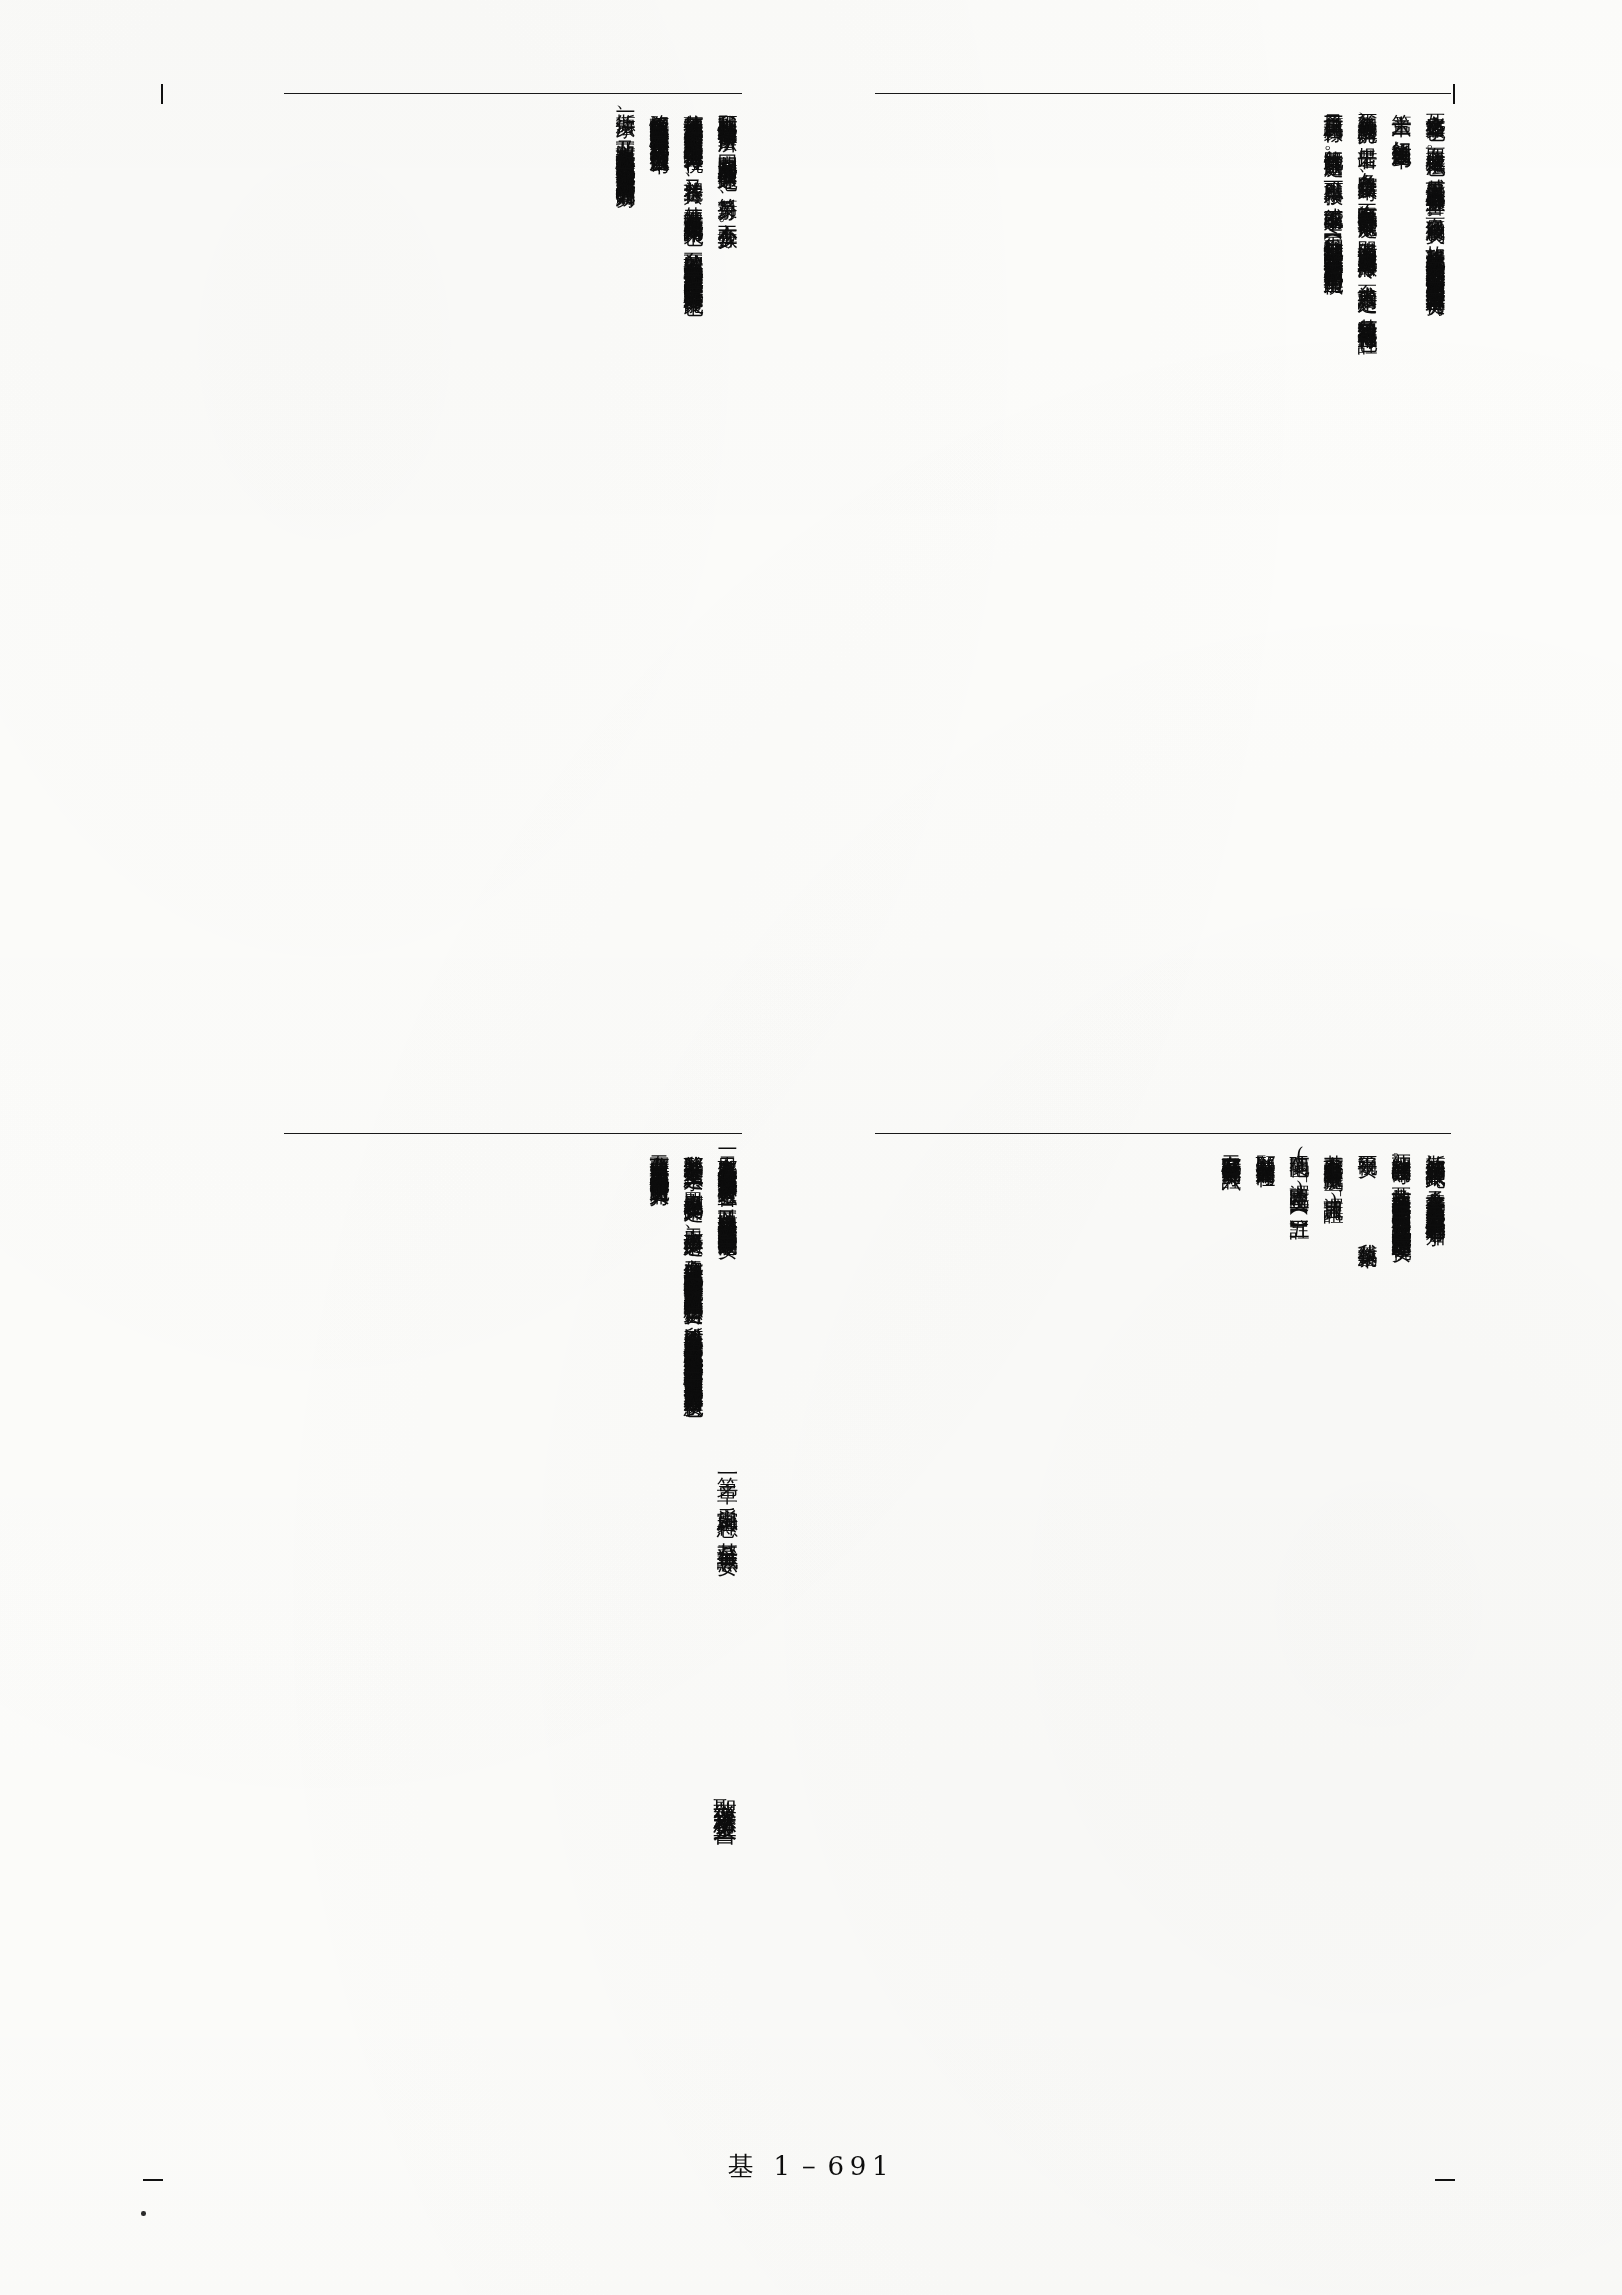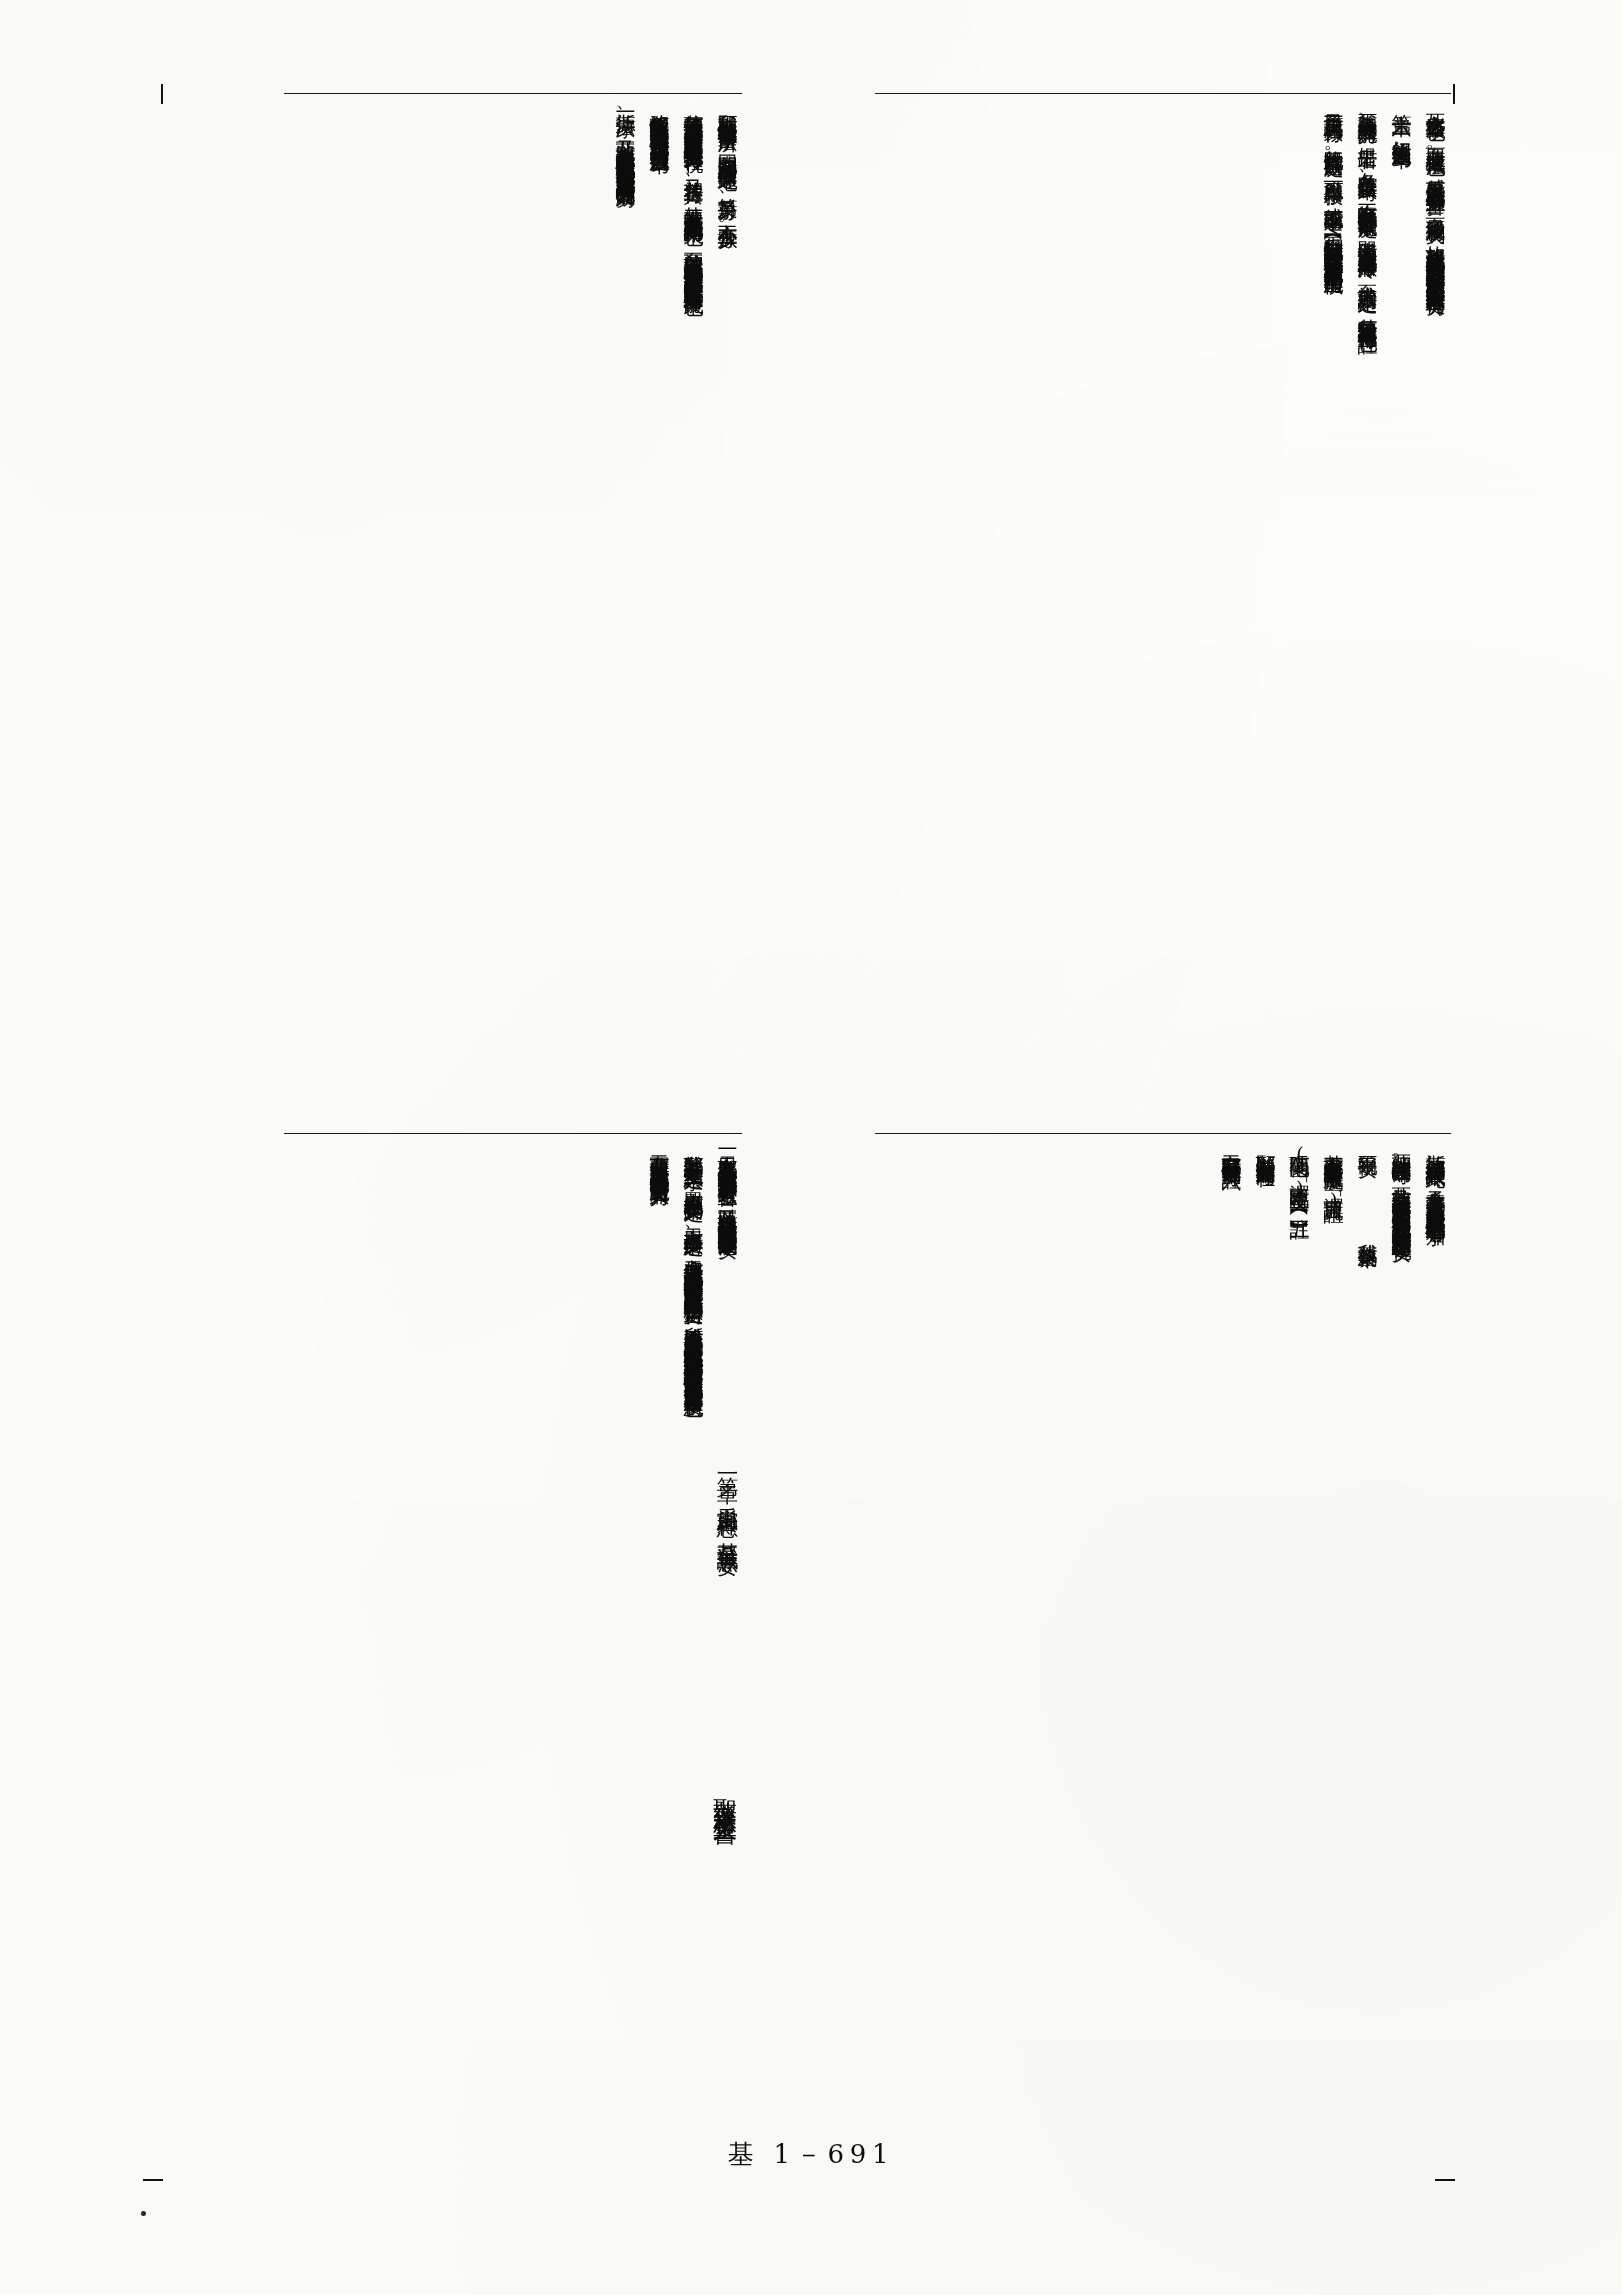--- a/index.html
+++ b/index.html
@@ -97,21 +97,21 @@
     position: absolute;
     background: #111;
   }
   .tick.v { width: 2px; height: 19.6px; }
   .tick.h { width: 19.6px; height: 2px; }
 
   .page-number {
     position: absolute;
     left: 0;
     right: 0;
-    bottom: 123px;
+    bottom: 111px;
     text-align: center;
     font-size: 26px;
     letter-spacing: 0.22em;
     font-family: "DejaVu Serif", "Liberation Serif", serif;
   }
 
   .rule {
     position: absolute;
     background: #1a1a1a;
     height: 1.3px;

